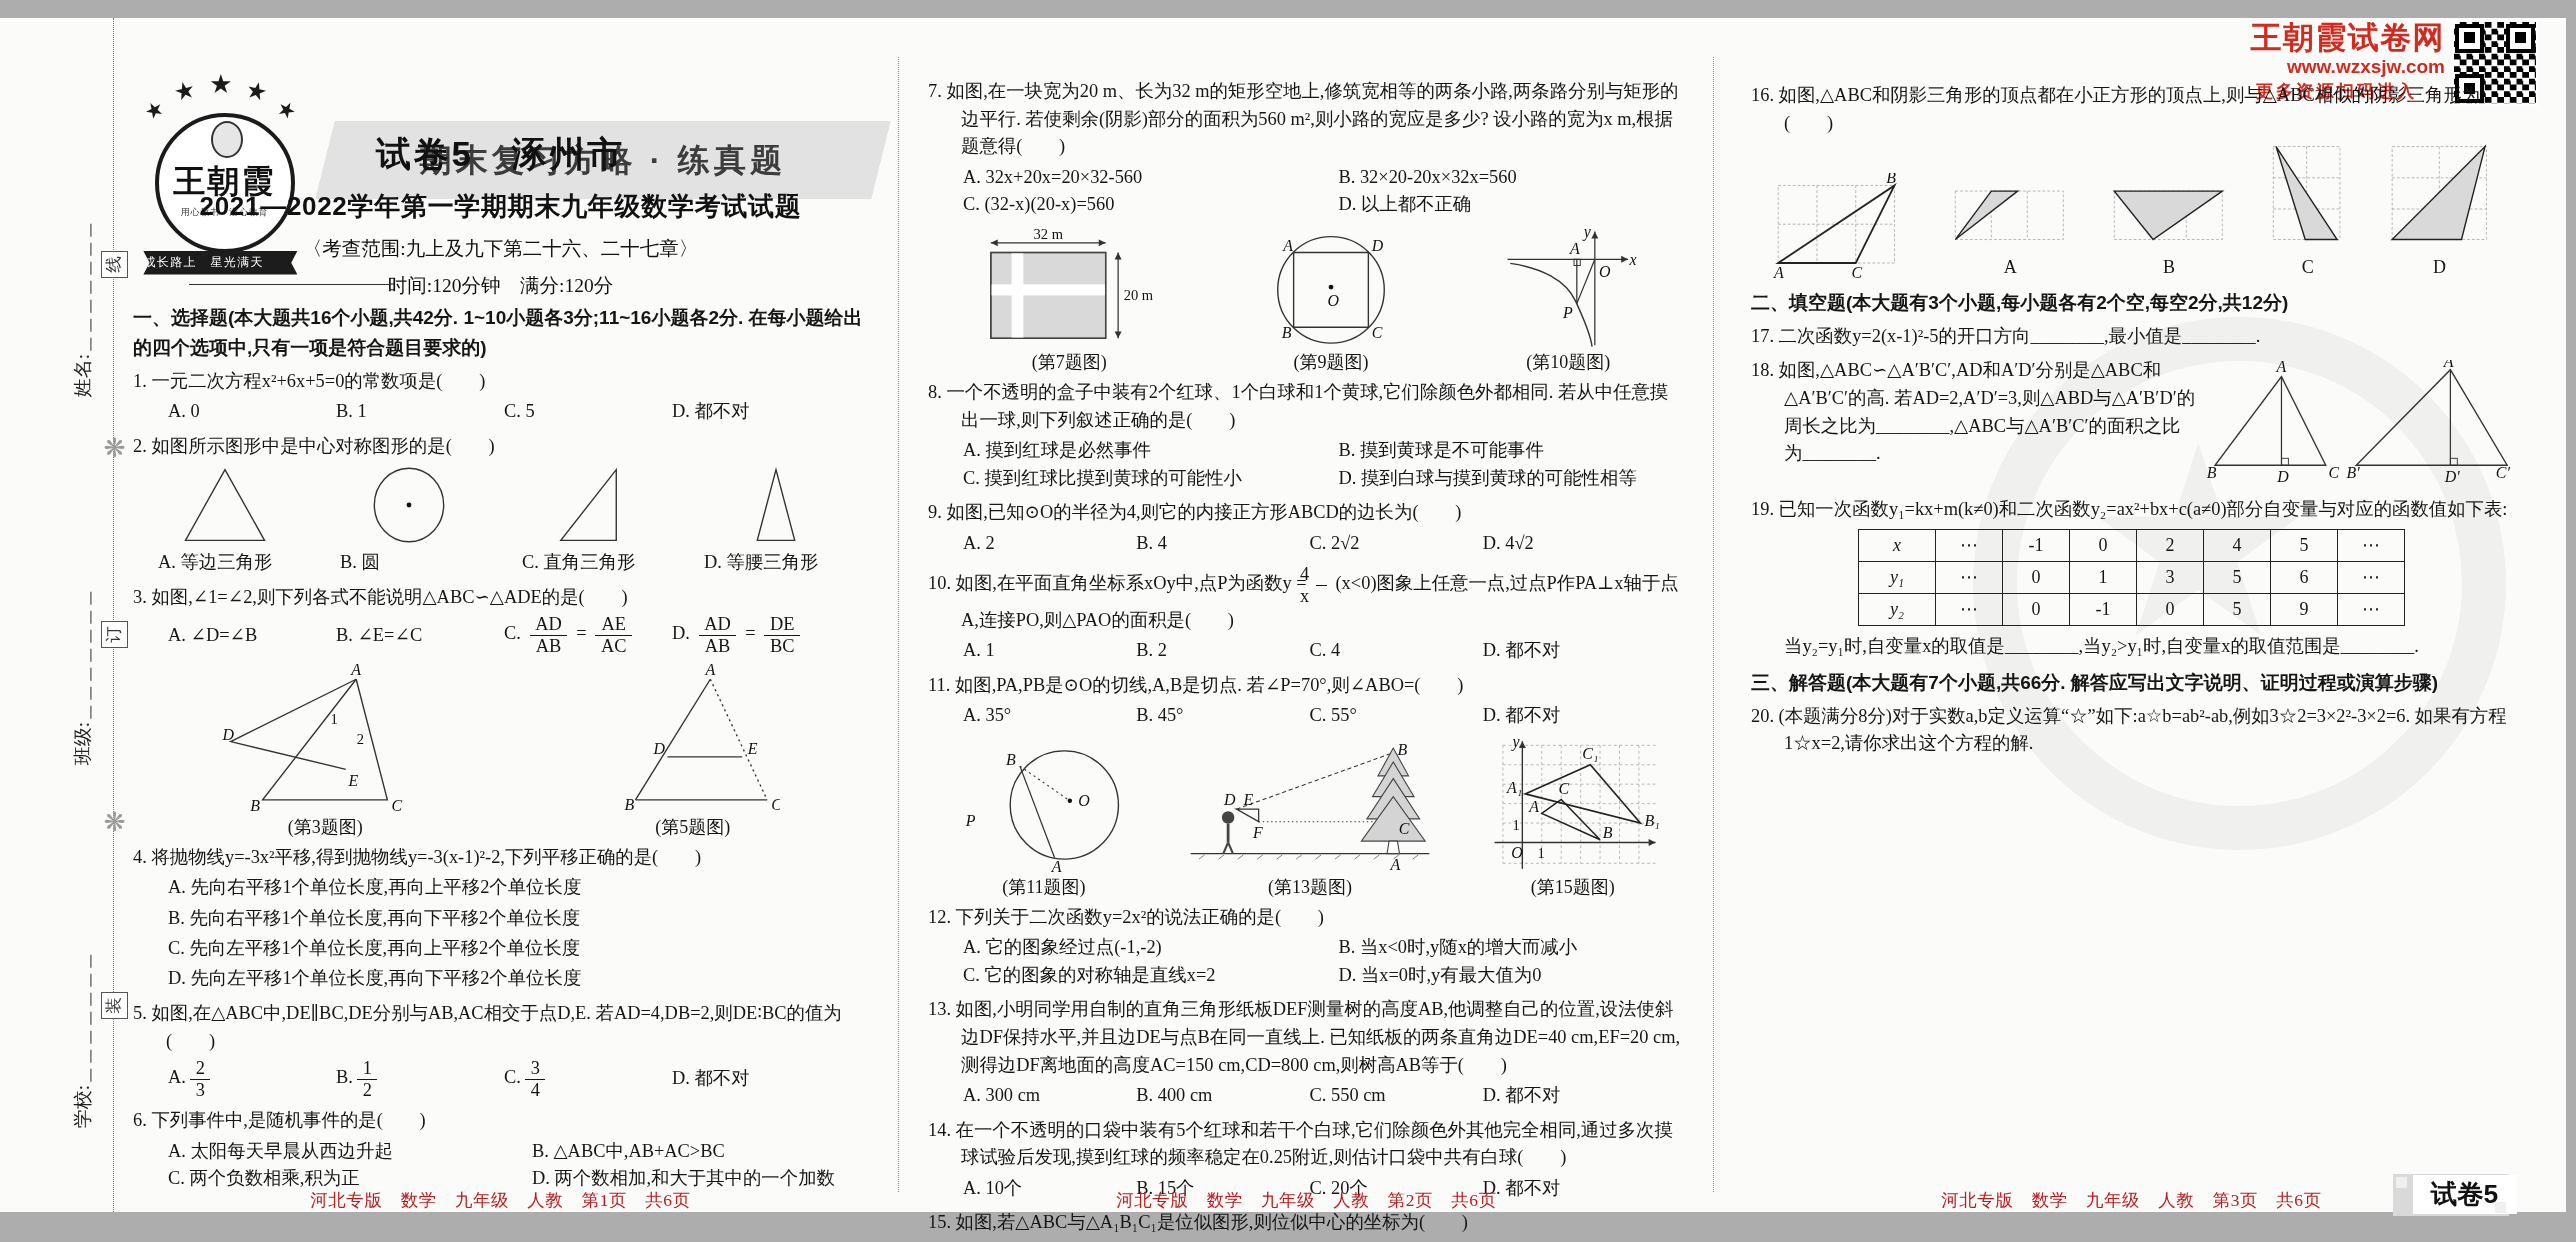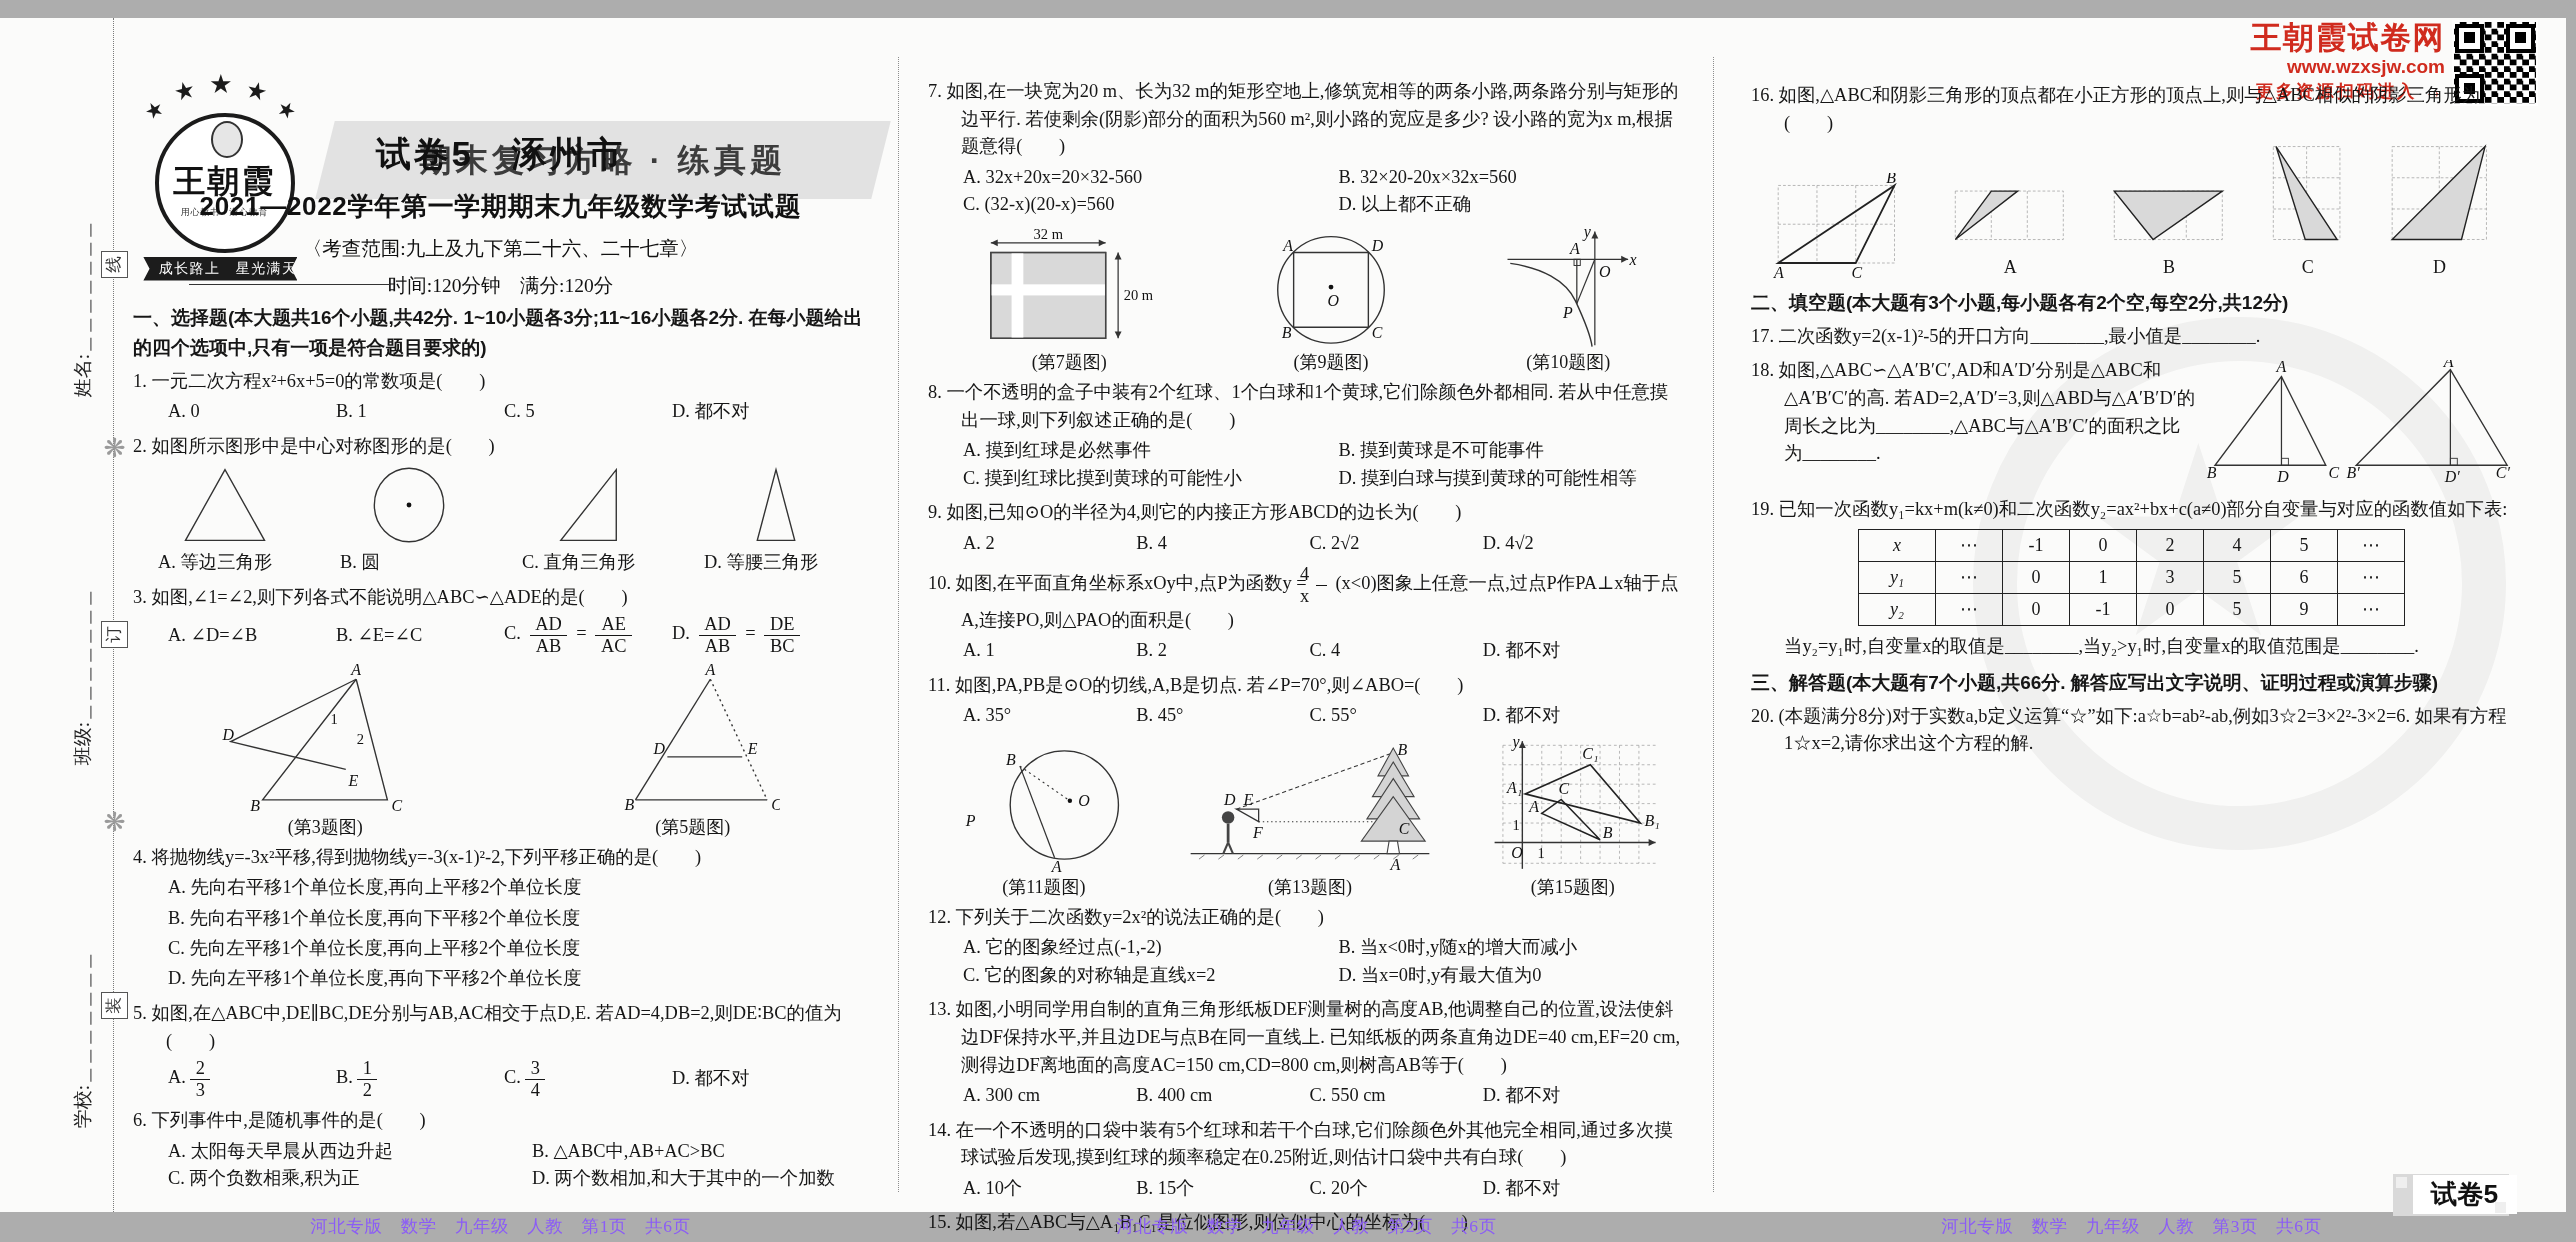--- a/index.html
+++ b/index.html
@@ -14,22 +14,22 @@
   .seam-flower{position:absolute;left:99px;width:31px;height:31px;color:#9a9a9a;font-size:26.4px;line-height:31px;text-align:center;}
   .bind-label{position:absolute;left:-28px;width:222px;font-size:19px;color:#222;transform:rotate(-90deg);transform-origin:center;white-space:nowrap;text-align:center;}
 
   
   .logo{position:absolute;left:142px;top:44px;width:163px;height:229px;}
   .logo .star{position:absolute;color:#1b1b1b;}
   .logo-circle{position:absolute;left:12.5px;top:51px;width:132px;height:132px;border:4.2px solid #1b1b1b;border-radius:50%;background:#fff;}
   .logo-portrait{position:absolute;left:52px;top:4.2px;width:28px;height:33px;border:2.1px solid #333;border-radius:50%;background:#e6e6e6;}
   .logo-name{position:absolute;left:0;top:43px;width:100%;text-align:center;font-size:32px;font-weight:bold;letter-spacing:2.1px;color:#111;}
   .logo-sub{position:absolute;left:0;top:89px;width:100%;text-align:center;font-size:9px;color:#333;letter-spacing:0.7px;}
-  .logo-ribbon{position:absolute;left:1.4px;top:195px;width:154px;height:23.6px;background:#1c1c1c;color:#fff;
-    font-size:14px;line-height:23.6px;text-align:right;letter-spacing:1.4px;clip-path:polygon(0 0,100% 0,96% 50%,100% 100%,0 100%,4% 50%);}
+  .logo-ribbon{position:absolute;left:1.4px;top:189px;width:154px;height:23.6px;background:#1c1c1c;color:#fff;
+    font-size:12px;line-height:23.6px;text-align:left;letter-spacing:1.4px;clip-path:polygon(0 0,100% 0,96% 50%,100% 100%,0 100%,4% 50%);}
   .banner{position:absolute;left:325px;top:103px;width:556px;height:78px;background:#e2e2e2;transform:skewX(-14deg);}
   .banner-text{position:absolute;left:0;top:0;width:100%;height:100%;transform:skewX(14deg);
     font-family:"Liberation Sans",sans-serif;font-size:32px;font-weight:bold;color:#3c3c3c;line-height:78px;text-align:center;letter-spacing:4.2px;}
 
   
   .site{position:absolute;left:2209px;top:2.8px;width:236px;text-align:right;color:#d02b1e;font-family:"Liberation Sans",sans-serif;}
   .site .l1{font-size:31px;font-weight:bold;letter-spacing:1.4px;line-height:33px;}
   .site .l2{font-size:19px;font-weight:bold;line-height:26.4px;}
   .site .l3{font-size:17.4px;font-weight:bold;letter-spacing:2.8px;line-height:22px;}
   .qr{position:absolute;left:2454px;top:4.2px;width:82px;height:82px;background:
@@ -71,21 +71,21 @@
   .shape-lbls{display:flex;padding-left:7px;}
   .shape-lbls .opt{flex:1;text-align:left;padding-left:18px;}
 
   
   .t19{border-collapse:collapse;margin:5.6px auto 7px auto;}
   .t19 td{border:1.4px solid #222;width:64px;height:29px;text-align:center;font-size:18px;font-style:italic;}
   .t19 td:first-child{width:74px;}
   .t19 tr td:not(:first-child){font-style:normal;}
 
   
-  .footer{position:absolute;top:1196px;font-size:17.4px;color:#8b5cf6;text-align:center;letter-spacing:0.7px;}
+  .footer{position:absolute;top:1170px;font-size:17.4px;color:#b91c1c;text-align:center;letter-spacing:0.7px;}
   .tab{position:absolute;left:2393px;top:1174px;width:116px;height:42px;background:#d9d9d9;}
   .tab-inner{position:absolute;left:19.5px;top:1.4px;width:104px;height:39px;background:#fff;
     font-family:"Liberation Sans",sans-serif;font-weight:bold;font-size:26.4px;line-height:39px;text-align:center;color:#111;}
   .tab::before,.tab::after{content:"";position:absolute;width:11px;height:11px;background:#efefef;}
   .tab::before{left:2.8px;top:2.8px;} .tab::after{right:2.8px;bottom:2.8px;}
 
   .wm{position:absolute;left:1973px;top:299px;width:445px;height:445px;border:44px solid rgba(40,40,40,0.05);border-radius:50%;}
   .wm::after{content:"★";position:absolute;left:63px;top:28px;font-size:264px;color:rgba(40,40,40,0.05);}
 </style>
 </head>

